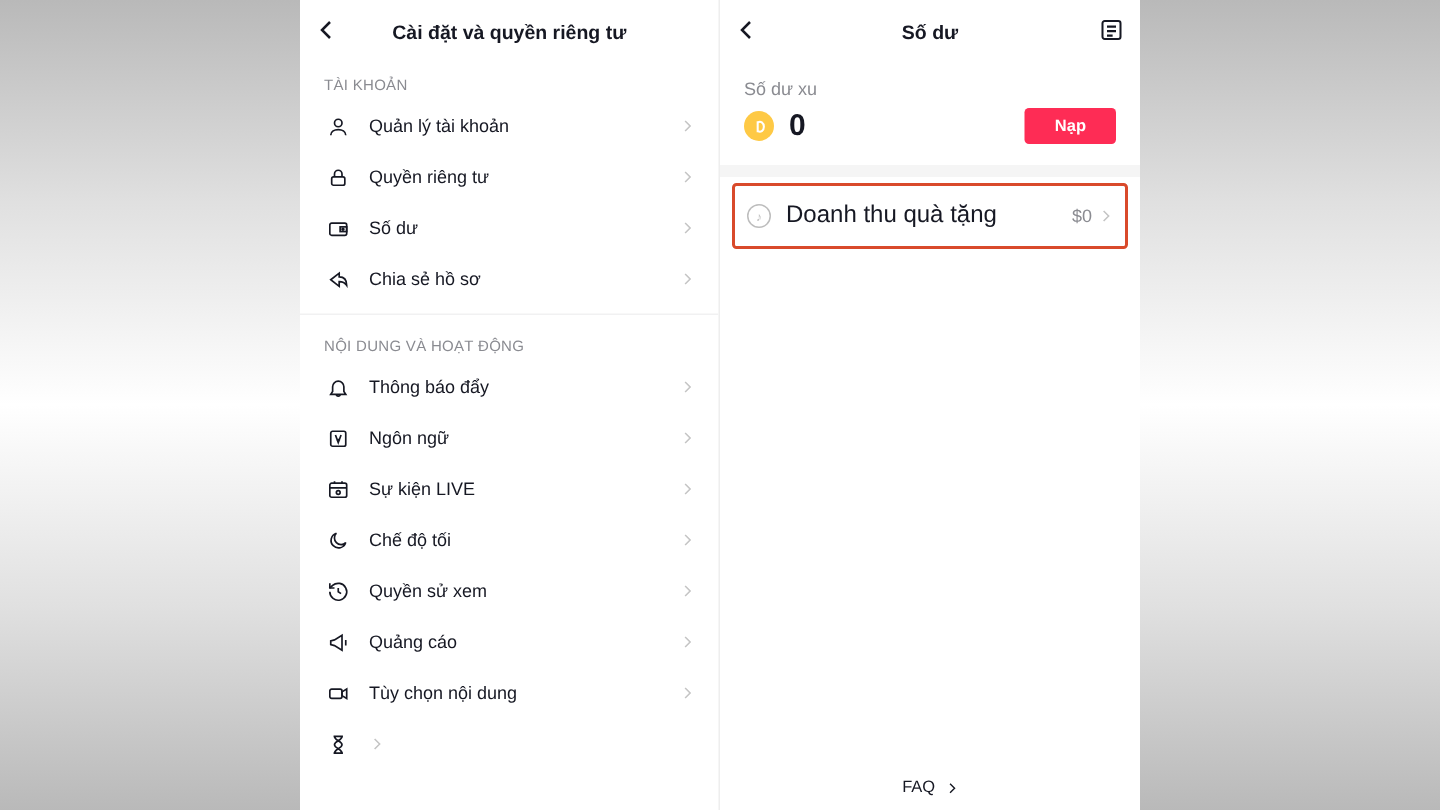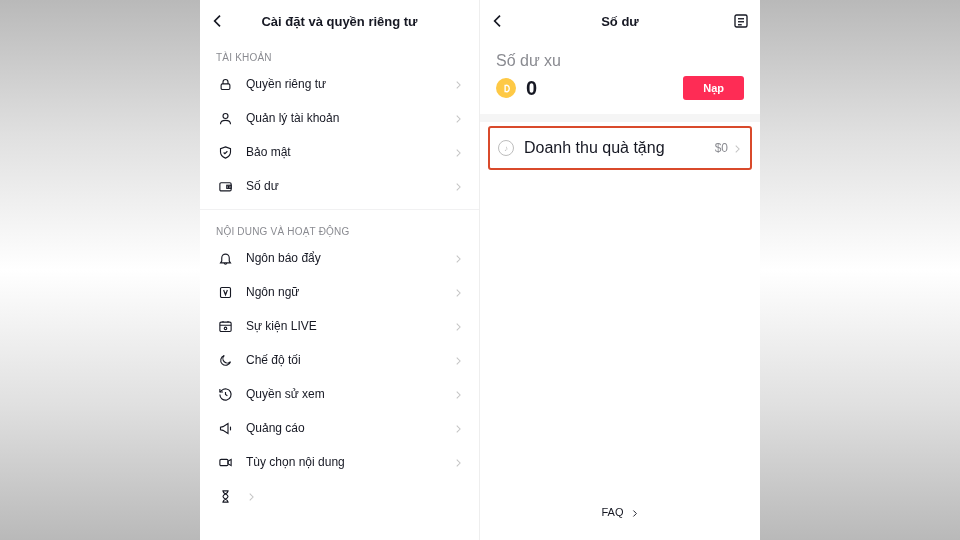--- a/index.html
+++ b/index.html
@@ -11,34 +11,34 @@
   .hdr .back{position:absolute;left:10px;top:11px}
   .hdr .act{position:absolute;right:10px;top:11px}
   .hdr-title{font-size:13px;font-weight:600;color:#161823}
   .sect{padding:10px 16px 4px;font-size:10px;font-weight:400;color:#8a8b91;text-transform:uppercase;letter-spacing:.2px}
   .row{display:flex;align-items:center;height:34px;padding:0 16px;cursor:pointer}
   .row .ico{width:18px;display:flex;align-items:center;justify-content:center;margin-right:12px}
   .row .lbl{flex:1;font-size:12px;color:#161823}
   .row .chev{color:#c4c4c4}
   .sep{height:1px;background:#f1f1f2;margin:6px 0}
   
-  .sub{padding:10px 16px 2px;font-size:16px;color:#8a8b91}
+  .sub{padding:10px 16px 2px;font-size:12px;color:#8a8b91}
   .bal{display:flex;align-items:center;padding:4px 16px 14px}
   .coin{width:20px;height:20px;border-radius:50%;background:#fec945;display:flex;align-items:center;justify-content:center;margin-right:10px}
   .coin svg{display:block}
   .bal-num{font-size:20px;font-weight:700;color:#161823;flex:1}
   .btn-top{background:#fe2c55;color:#fff;font-size:11px;font-weight:700;border:none;border-radius:3px;padding:6px 20px;cursor:pointer}
   .divider{height:8px;background:#f5f5f5}
   .hl{border:2px solid #d94a2b;border-radius:3px;margin:4px 8px}
   .gift{display:flex;align-items:center;height:40px;padding:0 8px;cursor:pointer}
   .gift .gico{width:16px;height:16px;border:1.2px solid #bdbdbd;border-radius:50%;display:flex;align-items:center;justify-content:center;margin-right:10px}
   .gift .gico span{font-size:8px;color:#bdbdbd}
   .gift .glbl{flex:1;font-size:16px;color:#161823}
   .gift .gval{font-size:12px;color:#8a8b91;margin-right:4px}
-  .faq{text-align:center;font-size:11px;color:#161823;padding:8px 0;cursor:pointer;margin-top:auto;margin-bottom:14px}
+  .faq{text-align:center;font-size:11px;color:#161823;padding:8px 0;cursor:pointer;margin-top:auto;margin-bottom:1px}
   svg{display:inline-block;vertical-align:middle}
 </style>
 </head>
 <body>
 
 <div class="frame">
 
   <div class="panel panel-left">
     <div class="hdr">
       <span class="back">
@@ -47,79 +47,78 @@
           </svg>
       </span>
       <span class="hdr-title">Cài đặt và quyền riêng tư</span>
     </div>
 
     <div class="sect">TÀI KHOẢN</div>
 
     <div class="row">
       <span class="ico">
           <svg width="15" height="15" viewBox="0 0 24 24" fill="none" stroke="#161823" stroke-width="1.8">
+            <circle cx="12" cy="8" r="4"></circle>
+            <path d="M4 21c0-4 4-6 8-6s8 2 8 6"></path>
+          </svg>
+        </span>
+      <span class="lbl">Quản lý tài khoản</span>
+      <span class="chev"><svg width="10" height="10" viewBox="0 0 24 24" fill="none" stroke="currentColor" stroke-width="2.5">
+            <polyline points="9 4 17 12 9 20"></polyline>
+          </svg></span>
+    </div>
+    <div class="row">
+      <span class="ico">
+          <svg width="15" height="15" viewBox="0 0 24 24" fill="none" stroke="#161823" stroke-width="1.8">
             <rect x="5" y="11" width="14" height="9" rx="2"></rect>
             <path d="M8 11V8a4 4 0 0 1 8 0v3"></path>
           </svg>
         </span>
       <span class="lbl">Quyền riêng tư</span>
-      <span class="chev"><svg width="10" height="10" viewBox="0 0 24 24" fill="none" stroke="currentColor" stroke-width="2.5">
-            <polyline points="9 4 17 12 9 20"></polyline>
-          </svg></span>
-    </div>
-    <div class="row">
-      <span class="ico">
-          <svg width="15" height="15" viewBox="0 0 24 24" fill="none" stroke="#161823" stroke-width="1.8">
-            <circle cx="12" cy="8" r="4"></circle>
-            <path d="M4 21c0-4 4-6 8-6s8 2 8 6"></path>
-          </svg>
-        </span>
-      <span class="lbl">Quản lý tài khoản</span>
-      <span class="chev"><svg width="10" height="10" viewBox="0 0 24 24" fill="none" stroke="currentColor" stroke-width="2.5">
-            <polyline points="9 4 17 12 9 20"></polyline>
-          </svg></span>
-    </div>
-    <div class="row">
-      <span class="ico">
-          <svg width="15" height="15" viewBox="0 0 24 24" fill="none" stroke="#161823" stroke-width="1.8">
-            <path d="M12 3l8 3v5c0 5-3.5 8-8 10-4.5-2-8-5-8-10V6l8-3z"></path>
-            <polyline points="9 12 11 14 15 10"></polyline>
-          </svg>
-        </span>
-      <span class="lbl">Bảo mật</span>
       <span class="chev"><svg width="10" height="10" viewBox="0 0 24 24" fill="none" stroke="currentColor" stroke-width="2.5">
             <polyline points="9 4 17 12 9 20"></polyline>
           </svg></span>
     </div>
     <div class="row">
       <span class="ico">
           <svg width="15" height="15" viewBox="0 0 24 24" fill="none" stroke="#161823" stroke-width="1.8">
             <rect x="3" y="6" width="18" height="13" rx="2"></rect>
             <rect x="14" y="10" width="7" height="5"></rect>
             <circle cx="17" cy="12.5" r="1" fill="#161823"></circle>
           </svg>
         </span>
       <span class="lbl">Số dư</span>
       <span class="chev"><svg width="10" height="10" viewBox="0 0 24 24" fill="none" stroke="currentColor" stroke-width="2.5">
             <polyline points="9 4 17 12 9 20"></polyline>
           </svg></span>
     </div>
+    <div class="row">
+      <span class="ico">
+          <svg width="15" height="15" viewBox="0 0 24 24" fill="none" stroke="#161823" stroke-width="1.8">
+            <path d="M4 12l9-7v4c6 0 8 4 8 9-2-3-4-4-8-4v5l-9-7z"></path>
+          </svg>
+        </span>
+      <span class="lbl">Chia sẻ hồ sơ</span>
+      <span class="chev"><svg width="10" height="10" viewBox="0 0 24 24" fill="none" stroke="currentColor" stroke-width="2.5">
+            <polyline points="9 4 17 12 9 20"></polyline>
+          </svg></span>
+    </div>
 
     <div class="sep"></div>
 
     <div class="sect">NỘI DUNG VÀ HOẠT ĐỘNG</div>
 
     <div class="row">
       <span class="ico">
           <svg width="15" height="15" viewBox="0 0 24 24" fill="none" stroke="#161823" stroke-width="1.8">
             <path d="M6 16V11a6 6 0 0 1 12 0v5l2 3H4l2-3z"></path>
             <path d="M10 19a2 2 0 0 0 4 0"></path>
           </svg>
         </span>
-      <span class="lbl">Ngôn báo đẩy</span>
+      <span class="lbl">Thông báo đẩy</span>
       <span class="chev"><svg width="10" height="10" viewBox="0 0 24 24" fill="none" stroke="currentColor" stroke-width="2.5">
             <polyline points="9 4 17 12 9 20"></polyline>
           </svg></span>
     </div>
     <div class="row">
       <span class="ico">
           <svg width="15" height="15" viewBox="0 0 24 24" fill="none" stroke="#161823" stroke-width="1.8">
             <rect x="4" y="4" width="16" height="16" rx="2"></rect>
             <path d="M9 8l3 8 3-8M10 13h4"></path>
           </svg>

